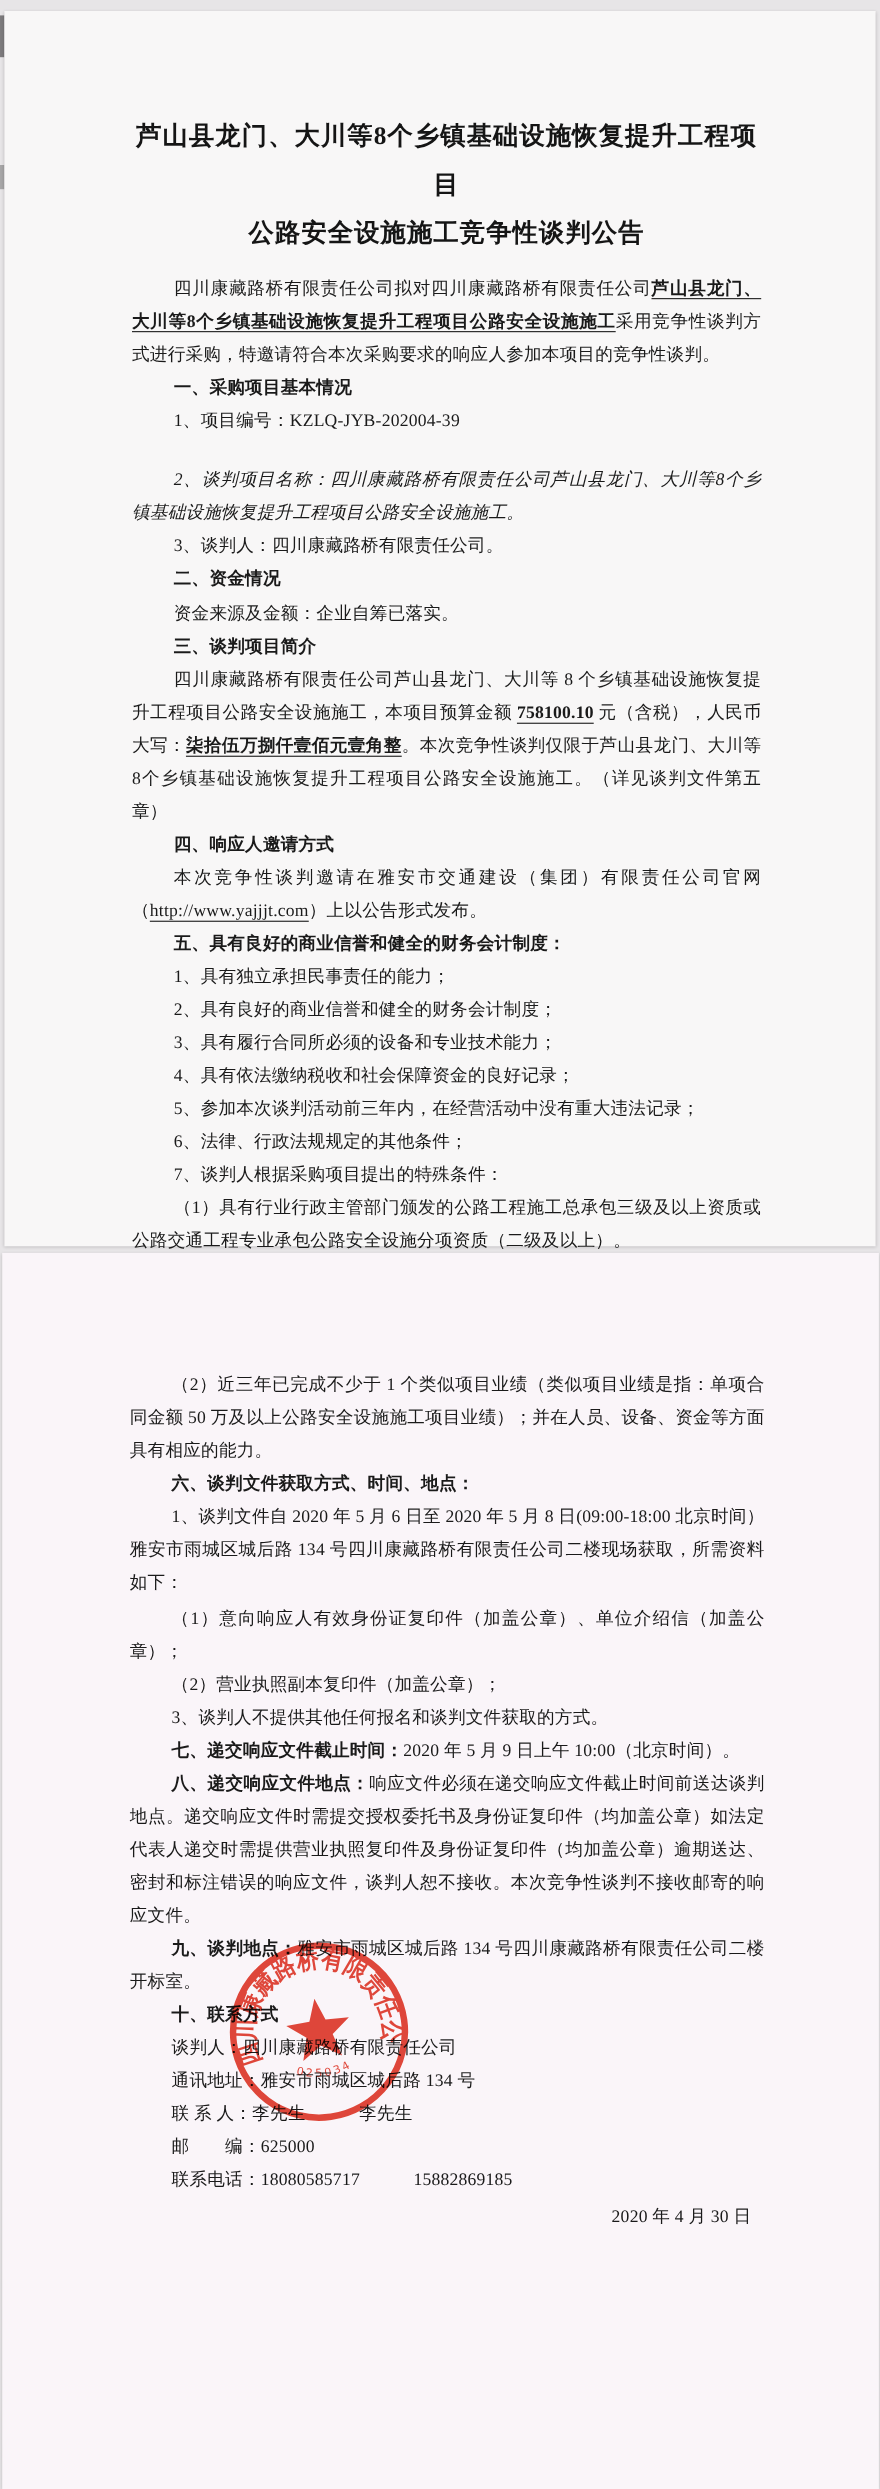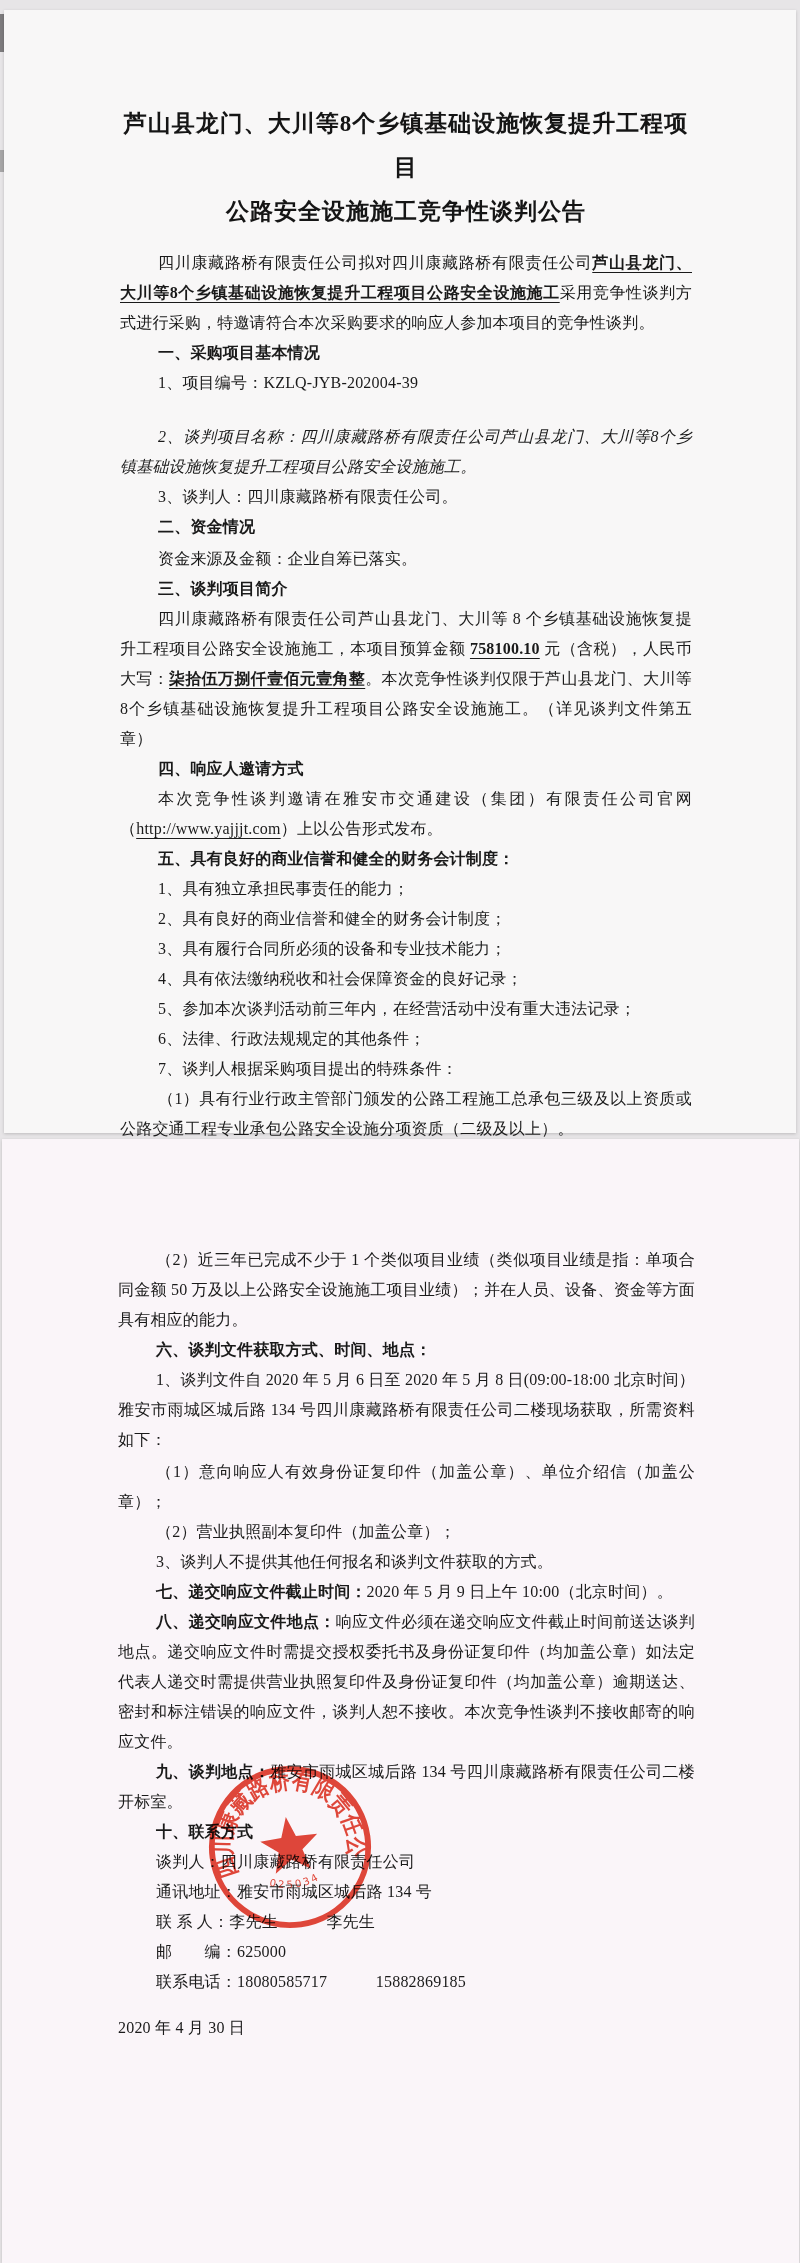--- a/index.html
+++ b/index.html
@@ -19,21 +19,21 @@
   .para{margin:0;font-size:16px;line-height:30px;text-align:justify;color:#1a1a1a;
         letter-spacing:.2px;}
   .indent{text-indent:38px;}
   .hd{font-weight:bold;text-indent:38px;}
   .bu{font-weight:bold;text-decoration:underline;text-underline-offset:4px;}
   .u{text-decoration:underline;text-underline-offset:4px;}
   .b{font-weight:bold;}
   .mt8{margin-top:24px;font-style:italic;}
   .mt2{margin-top:2px;}
   .mt14{margin-top:14px;}
-  .date{margin-top:16px;text-align:left;padding-right:12px;}
+  .date{margin-top:4px;text-align:right;padding-right:12px;}
   .seal{position:absolute;left:204px;top:624px;width:168px;height:168px;
         opacity:.88;mix-blend-mode:multiply;transform:rotate(-8deg);pointer-events:none;}
 </style>
 </head>
 <body>
 
 <div class="canvas">
   <div class="artifact a1"></div>
   <div class="artifact a2"></div>
 

